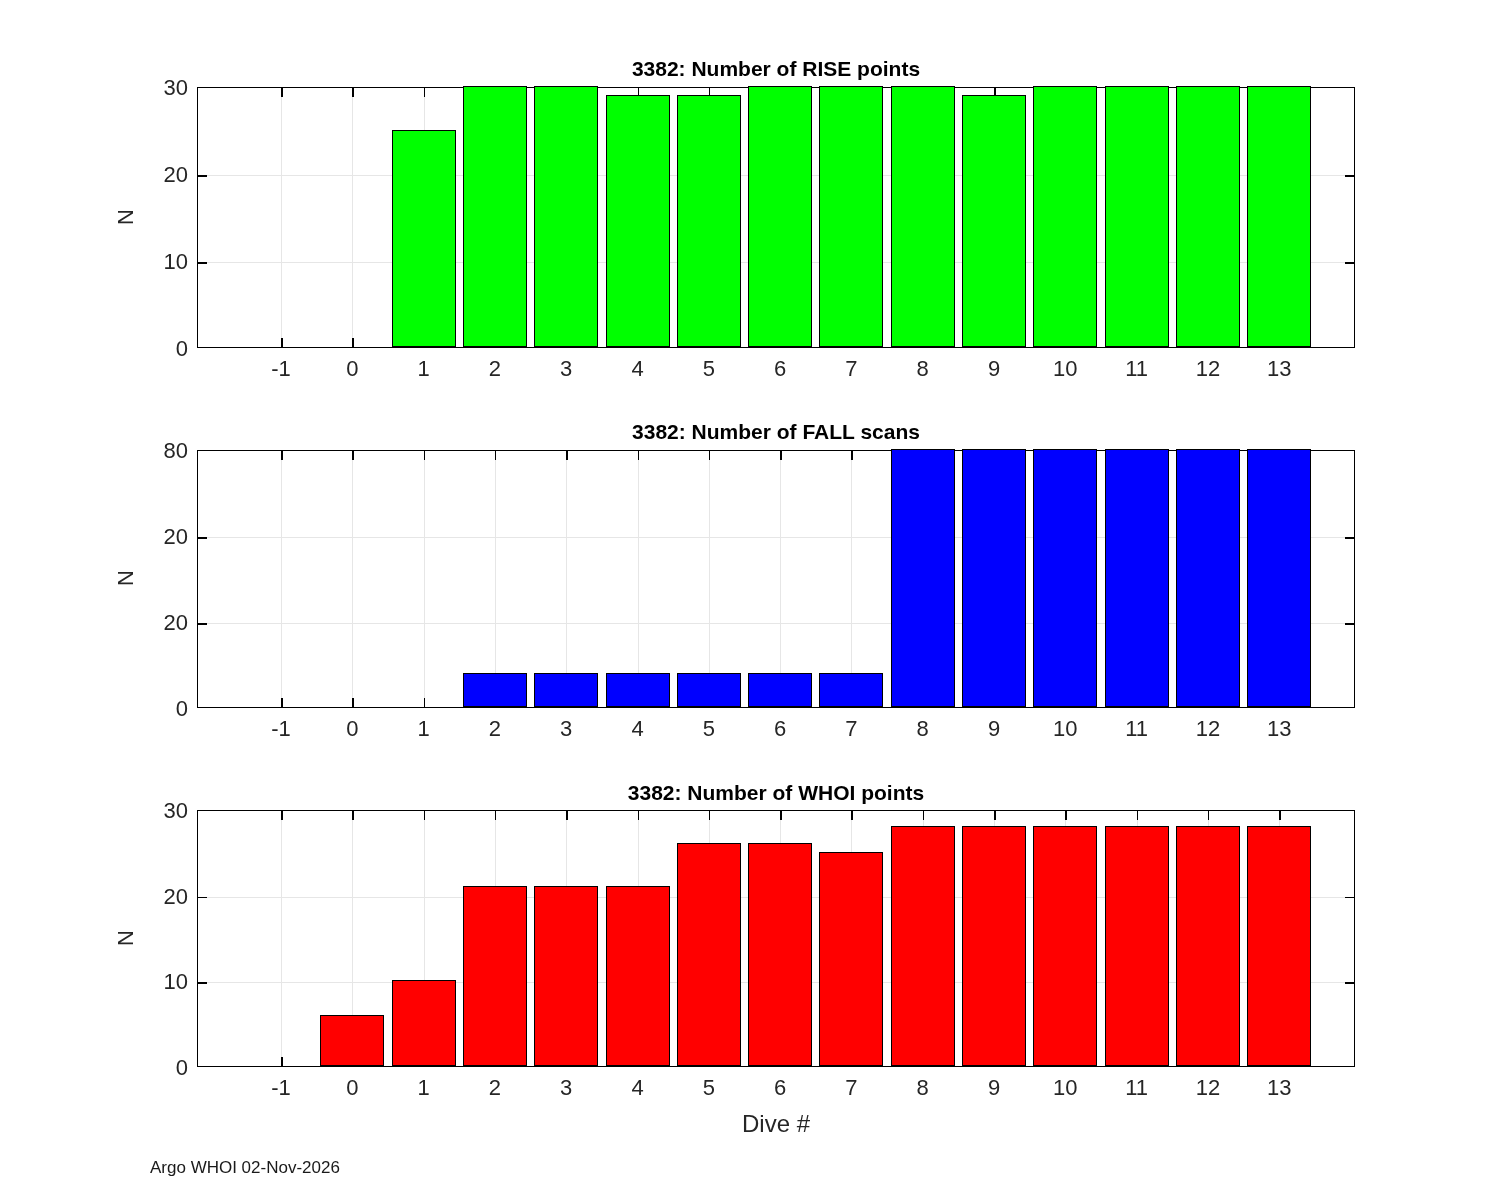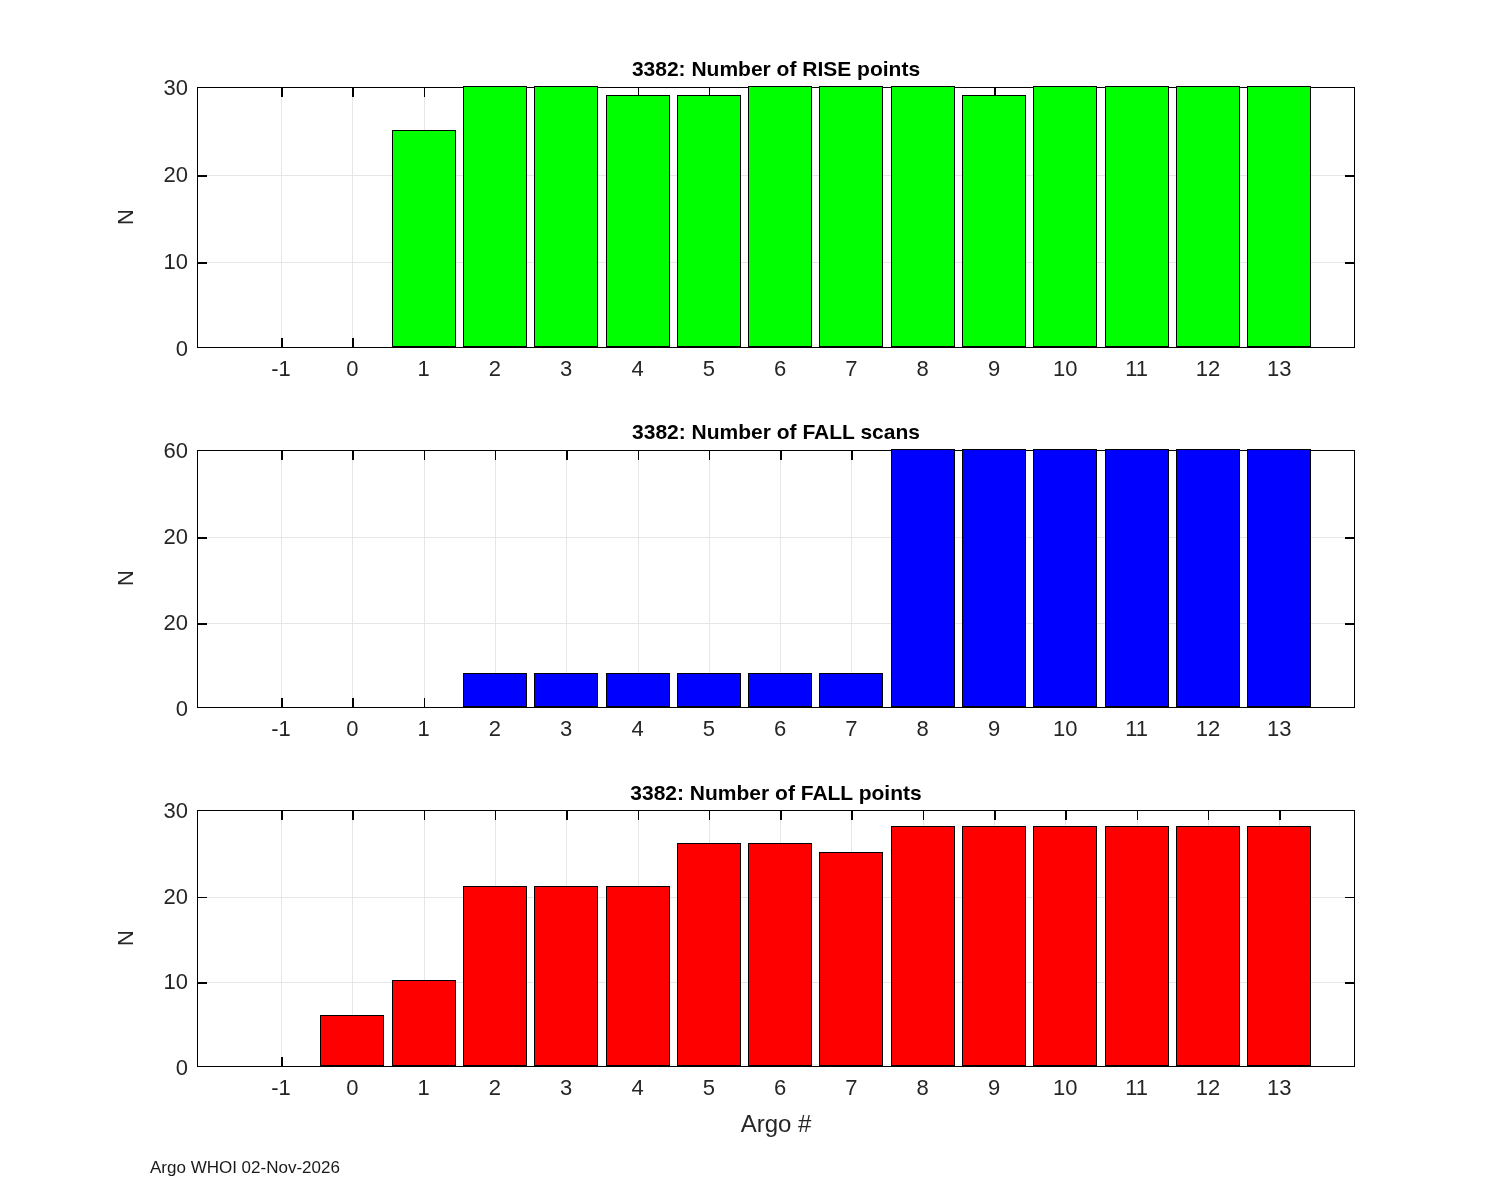--- a/index.html
+++ b/index.html
@@ -228,21 +228,21 @@
     <div class="axes" style="top: 450px; height: 258px;">
       <div class="ytick-label" style="top: 258px;">0</div>
       <div class="gridline" style="top: 172px;"></div>
       <div class="ytick-mark " style="top: 172px;"></div>
       <div class="ytick-mark right" style="top: 172px;"></div>
       <div class="ytick-label" style="top: 172px;">20</div>
       <div class="gridline" style="top: 86px;"></div>
       <div class="ytick-mark " style="top: 86px;"></div>
       <div class="ytick-mark right" style="top: 86px;"></div>
       <div class="ytick-label" style="top: 86px;">20</div>
-      <div class="ytick-label" style="top: 0px;">60</div>
+      <div class="ytick-label" style="top: 0px;">80</div>
       <div style="position: absolute; top: 0px; bottom: 0px; width: 1px; left: 83px; background: rgb(230, 230, 230);"></div>
       <div class="xtick-mark " style="left: 83px;"></div>
       <div class="xtick-mark bottom" style="left: 83px;"></div>
       <div class="xtick-label" style="left: 83px;">-1</div>
       <div style="position: absolute; top: 0px; bottom: 0px; width: 1px; left: 154.3px; background: rgb(230, 230, 230);"></div>
       <div class="xtick-mark " style="left: 154.3px;"></div>
       <div class="xtick-mark bottom" style="left: 154.3px;"></div>
       <div class="xtick-label" style="left: 154.3px;">0</div>
       <div style="position: absolute; top: 0px; bottom: 0px; width: 1px; left: 225.6px; background: rgb(230, 230, 230);"></div>
       <div class="xtick-mark " style="left: 225.6px;"></div>
@@ -305,21 +305,21 @@
       <div class="bar" style="left: 692.7px; width: 64px; height: 258px; background: rgb(0, 0, 255); border-color: rgb(0, 0, 0);"></div>
       <div class="bar" style="left: 764px; width: 64px; height: 258px; background: rgb(0, 0, 255); border-color: rgb(0, 0, 0);"></div>
       <div class="bar" style="left: 835.3px; width: 64px; height: 258px; background: rgb(0, 0, 255); border-color: rgb(0, 0, 0);"></div>
       <div class="bar" style="left: 906.6px; width: 64px; height: 258px; background: rgb(0, 0, 255); border-color: rgb(0, 0, 0);"></div>
       <div class="bar" style="left: 977.9px; width: 64px; height: 258px; background: rgb(0, 0, 255); border-color: rgb(0, 0, 0);"></div>
       <div class="bar" style="left: 1049.2px; width: 64px; height: 258px; background: rgb(0, 0, 255); border-color: rgb(0, 0, 0);"></div>
     </div>
     <div class="ylabel" style="top: 565px; left: 118px;">N</div>
   </div>
 <div class="panel" id="panel-2">
-    <div class="plot-title" style="top: 781px;">3382: Number of FALL points</div>
+    <div class="plot-title" style="top: 781px;">3382: Number of WHOI points</div>
     <div class="axes" style="top: 810px; height: 257px;">
       <div class="ytick-label" style="top: 257px;">0</div>
       <div class="gridline" style="top: 171.333px;"></div>
       <div class="ytick-mark " style="top: 171.333px;"></div>
       <div class="ytick-mark right" style="top: 171.333px;"></div>
       <div class="ytick-label" style="top: 171.333px;">10</div>
       <div class="gridline" style="top: 85.6667px;"></div>
       <div class="ytick-mark " style="top: 85.6667px;"></div>
       <div class="ytick-mark right" style="top: 85.6667px;"></div>
       <div class="ytick-label" style="top: 85.6667px;">20</div>
@@ -395,14 +395,14 @@
       <div class="bar" style="left: 692.7px; width: 64px; height: 239.867px; background: rgb(255, 0, 0); border-color: rgb(0, 0, 0);"></div>
       <div class="bar" style="left: 764px; width: 64px; height: 239.867px; background: rgb(255, 0, 0); border-color: rgb(0, 0, 0);"></div>
       <div class="bar" style="left: 835.3px; width: 64px; height: 239.867px; background: rgb(255, 0, 0); border-color: rgb(0, 0, 0);"></div>
       <div class="bar" style="left: 906.6px; width: 64px; height: 239.867px; background: rgb(255, 0, 0); border-color: rgb(0, 0, 0);"></div>
       <div class="bar" style="left: 977.9px; width: 64px; height: 239.867px; background: rgb(255, 0, 0); border-color: rgb(0, 0, 0);"></div>
       <div class="bar" style="left: 1049.2px; width: 64px; height: 239.867px; background: rgb(255, 0, 0); border-color: rgb(0, 0, 0);"></div>
     </div>
     <div class="ylabel" style="top: 924.5px; left: 118px;">N</div>
   </div>
 
-<div class="xlabel" id="x-axis-label" style="top: 1110px;">Argo #</div>
+<div class="xlabel" id="x-axis-label" style="top: 1110px;">Dive #</div>
 <div class="footer">Argo WHOI 02-Nov-2026</div>
 
 </body></html>

